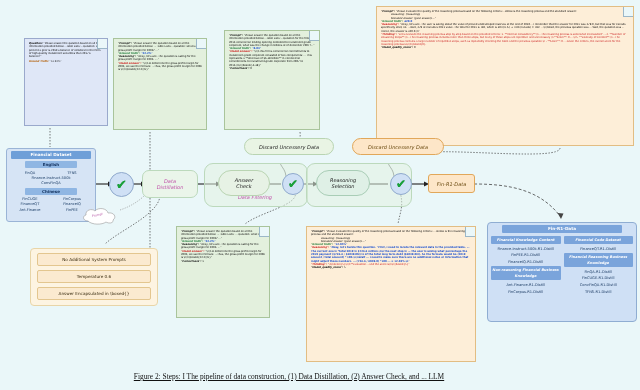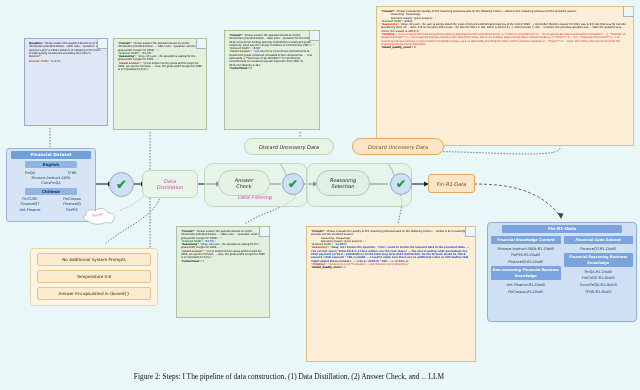--- a/index.html
+++ b/index.html
@@ -129,21 +129,21 @@
   .cloud{
     position:absolute;left:80px;top:205px;width:42px;height:20px;
   }
   .cloudtxt{
     position:absolute;left:92px;top:213px;font-size:3px;color:#b04aa0;
     font-style:italic;transform:rotate(-12deg);
   }
   .caption{
     position:absolute;left:0;top:372px;width:578px;text-align:center;
     font-family:"Liberation Serif",serif;font-size:7.4px;color:#111;
-    white-space:nowrap;overflow:hidden;
+    white-space:nowrap;overflow:hidden;text-decoration:underline;
   }
 </style>
 </head>
 <body>
 
 <div class="canvas">
 
   <svg class="wires">
 
     <path d="M50,128 L50,147" stroke="#444" stroke-width="0.7" fill="none" stroke-dasharray="1.5,1.5"></path>

